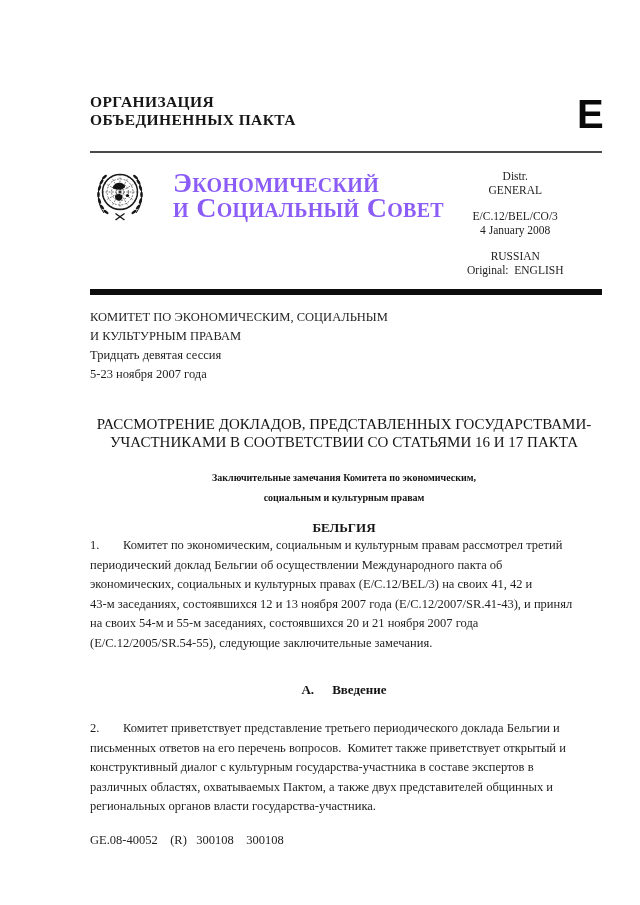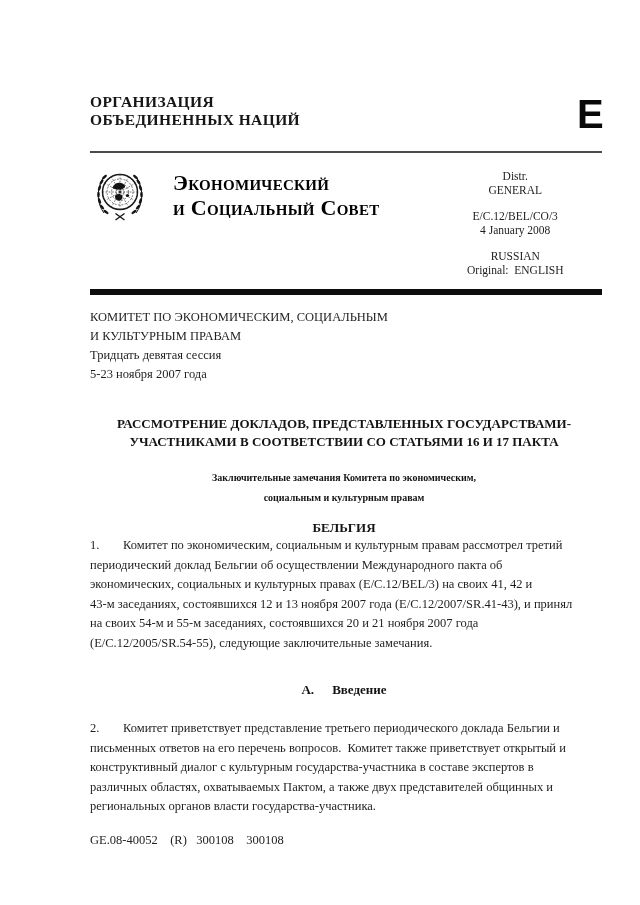--- a/index.html
+++ b/index.html
@@ -7,52 +7,52 @@
     position:relative;width:640px;height:904px;background:#ffffff;overflow:hidden;
     font-family:"Liberation Serif","DejaVu Serif",serif;color:#1f1f1f;margin-top:34px;
   }
   .abs{position:absolute;}
   
   .org-block{left:90px;top:59px;font-weight:bold;font-size:15.5px;line-height:17.5px;letter-spacing:.4px;color:#161616;}
   .doc-letter{left:577px;top:62px;font-family:"Liberation Sans","DejaVu Sans",sans-serif;font-weight:700;font-size:40px;line-height:36px;color:#0a0a0a;}
   .rule-thin{left:90px;top:117px;width:512px;height:2px;background:#4a4a4a;}
   
   .emblem{left:92px;top:134px;width:56px;height:57px;}
-  .council{left:173px;top:136px;font-weight:bold;font-variant:small-caps;font-size:22px;line-height:25px;color:#000000;letter-spacing:.3px;}
+  .council{left:173px;top:136px;font-weight:bold;font-variant:small-caps;font-size:28px;line-height:25px;color:#8b5cf6;letter-spacing:.3px;}
   .meta{left:467px;top:136px;font-size:11.5px;line-height:13.5px;color:#1c1c1c;text-align:center;}
   .meta .grp{margin-bottom:13px;}
   .pre{white-space:pre;}
   
   .rule-thick{left:90px;top:255px;width:512px;height:6px;background:#0d0d0d;}
   
   .committee{left:90px;top:274px;font-size:12.5px;line-height:19px;}
   
   .center-col{left:90px;width:508px;text-align:center;}
-  .title-block{top:381px;font-weight:bold;font-size:13px;line-height:18px;color:#141414;}
+  .title-block{top:381px;font-weight:normal;font-size:15px;line-height:18px;color:#141414;}
   .subtitle-block{top:434px;font-weight:bold;font-size:10px;line-height:19.5px;color:#141414;}
   .country{top:486px;font-weight:bold;font-size:13px;color:#141414;}
   .section-heading{top:648px;font-weight:bold;font-size:13px;color:#141414;}
   .section-heading .gap{display:inline-block;width:18px;}
   
   .para{left:90px;font-size:12.5px;line-height:19.5px;color:#1f1f1f;}
   .para .line{white-space:pre;}
   .para-num{display:inline-block;width:33px;}
   .p1{top:502px;}
   .p2{top:685px;}
   
   .footer{left:90px;top:799px;font-size:12.5px;color:#1f1f1f;}
 </style>
 </head>
 <body>
 
 <div class="page">
 
   <div class="abs org-block">
     <div>ОРГАНИЗАЦИЯ</div>
-    <div>ОБЪЕДИНЕННЫХ НАЦИЙ</div>
+    <div>ОБЪЕДИНЕННЫХ ПАКТА</div>
   </div>
 
   <div class="abs doc-letter">E</div>
 
   <div class="abs rule-thin"></div>
 
   <div class="abs emblem">
     <svg viewBox="0 0 56 57" width="56" height="57" aria-hidden="true">
       <g stroke="#1d1d1d" fill="none">
         <circle cx="28" cy="24" r="17.5" stroke-width="1.5"></circle>

